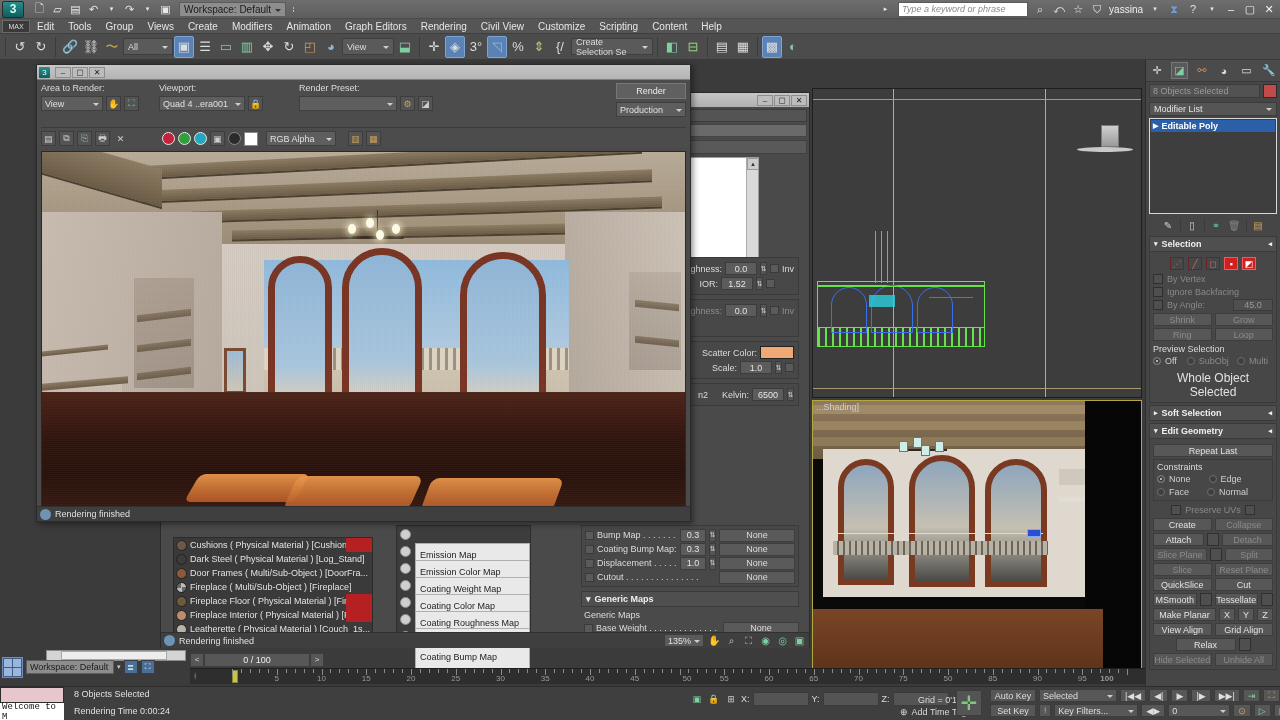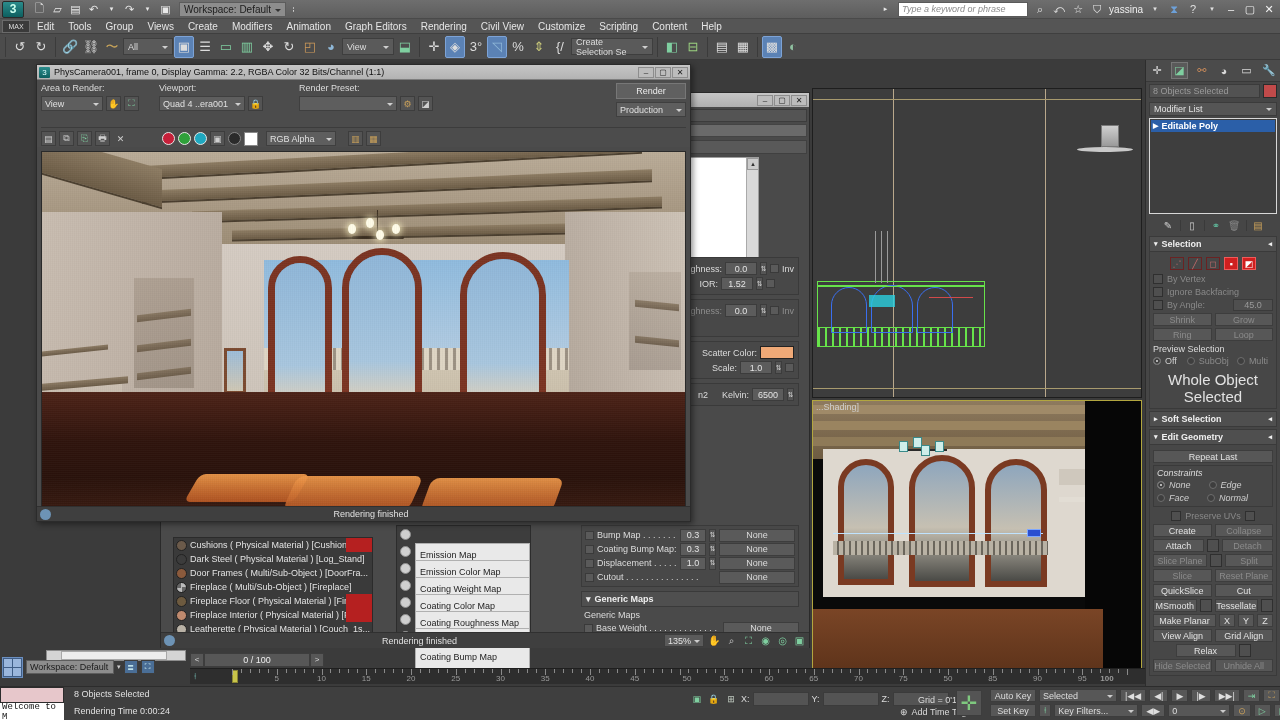--- a/index.html
+++ b/index.html
@@ -160,21 +160,21 @@
   .noise{position:absolute;inset:0;opacity:.22;
     background-image:
       repeating-linear-gradient(0deg,rgba(255,255,255,.10) 0 1px,transparent 1px 2px),
       repeating-linear-gradient(90deg,rgba(0,0,0,.10) 0 1px,transparent 1px 2px);}
 
   .rw-status{
     position:absolute;left:0;bottom:0;width:100%;height:15px;background:#3f3f3f;
     border-top:1px solid #303030;display:flex;align-items:center;padding:0 3px;gap:4px;
   }
   .rw-stat-ic{width:11px;height:11px;border-radius:50%;background:#6d93b5;}
-  .rw-stat-txt{font-size:9px;color:#e0e0e0;flex:1;text-align:center;}
+  .rw-stat-txt{font-size:9px;color:#e0e0e0;flex:1;}
 
   
   .matwin{
     position:absolute;left:160px;top:92px;width:650px;height:556px;
     background:#4a4a4a;border:1px solid #2a2a2a;
   }
   .mw-title{height:14px;background:linear-gradient(#c6c6c6,#b0b0b0);display:flex;align-items:center;justify-content:flex-end;padding-right:2px;}
   .mw-wb{width:16px;height:11px;background:#bcbcbc;border:1px solid #8d8d8d;margin-left:1px;font-size:8px;color:#222;display:flex;align-items:center;justify-content:center;}
   .mw-body{position:relative;height:541px;background:#4a4a4a;}
 
@@ -257,21 +257,21 @@
   .crow{display:flex;align-items:center;gap:4px;font-size:9px;color:#cfcfcf;height:13px;}
   .crow.dim{color:#898989;}
   .btn{
     background:#575757;border:1px solid #3d3d3d;color:#e2e2e2;font-size:9px;
     height:13px;display:flex;align-items:center;justify-content:center;flex:1;
   }
   .btn.dim{color:#8b8b8b;}
   .brow{display:flex;gap:3px;margin-top:2px;}
   .radio{width:8px;height:8px;border-radius:50%;border:1px solid #6d6d6d;background:#3e3e3e;flex:none;}
   .radio.on{background:#dcdcdc;box-shadow:inset 0 0 0 2px #3e3e3e;}
-  .fieldset{border:1px solid #3a3a3a;padding:2px 3px;margin:2px 0;font-style:italic;}
+  .fieldset{border:1px solid #3a3a3a;padding:2px 3px;margin:2px 0;}
   .fs-lbl{font-size:9px;color:#dcdcdc;}
   .sqchk{width:10px;height:10px;background:#4f4f4f;border:1px solid #2f2f2f;flex:none;}
 
   
   .timeslider{
     position:absolute;left:190px;top:651px;width:620px;height:17px;
     display:flex;align-items:center;
   }
   .ts-btn{width:14px;height:14px;background:#575757;border:1px solid #3d3d3d;color:#ddd;font-size:8px;display:flex;align-items:center;justify-content:center;}
   .ts-field{width:106px;height:14px;background:#575757;border:1px solid #3d3d3d;color:#eee;font-size:9px;display:flex;align-items:center;justify-content:center;}
@@ -664,21 +664,20 @@
         <div class="sb" style="color:#7fcfa0">◉</div>
         <div class="sb" style="color:#7fcfa0">◎</div>
         <div class="sb" style="color:#7fcfa0">▣</div>
       </div>
     </div>
   </div>
 
   <div class="renderwin">
     <div class="rw-title">
       <div class="rw-ico">3</div>
-      <div class="rw-titletxt">PhysCamera001, frame 0, Display Gamma: 2.2, RGBA Color 32 Bits/Channel (1:1)</div>
       <div class="rw-wb">‒</div>
       <div class="rw-wb">▢</div>
       <div class="rw-wb">✕</div>
     </div>
     <div class="rw-body">
       <div class="rw-row1">
         <div class="rw-grp" style="width:118px">
           <div class="rw-lbl">Area to Render:</div>
           <div class="rw-ctrls">
             <div class="rw-dd" style="width:62px">View</div>
@@ -865,21 +864,21 @@
         </div>
         <div style="font-size:9px;color:#dcdcdc;margin-top:3px">Preview Selection</div>
         <div class="crow">
           <span class="radio on"></span>
           <span>Off</span>
           <span class="radio" style="margin-left:6px"></span>
           <span class="dim" style="color:#8b8b8b">SubObj</span>
           <span class="radio" style="margin-left:4px"></span>
           <span style="color:#8b8b8b">Multi</span>
         </div>
-        <div style="font-size:15px;color:#e2e2e2;text-align:center;margin-top:4px">Whole Object Selected</div>
+        <div style="font-size:12px;color:#e2e2e2;text-align:center;margin-top:4px">Whole Object Selected</div>
       </div>
     </div>
 
     <div class="rollup">
       <div class="ru-hdr">
         <span style="font-size:7px">▸</span>
         <span>Soft Selection</span>
         <span style="margin-left:auto;font-size:7px">◂</span>
       </div>
     </div>

